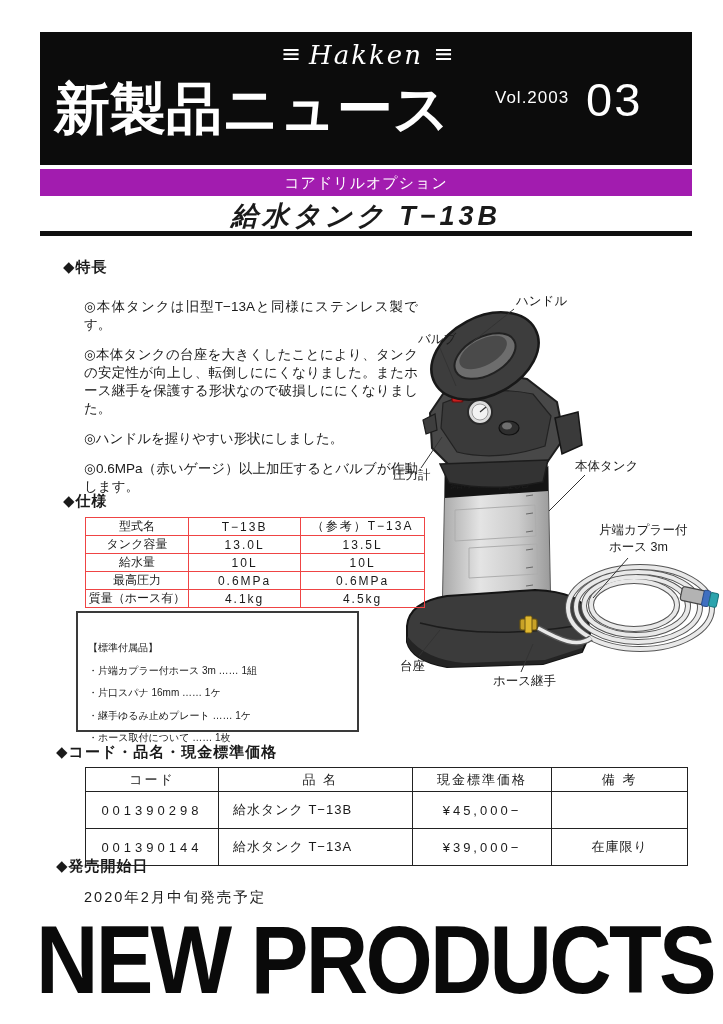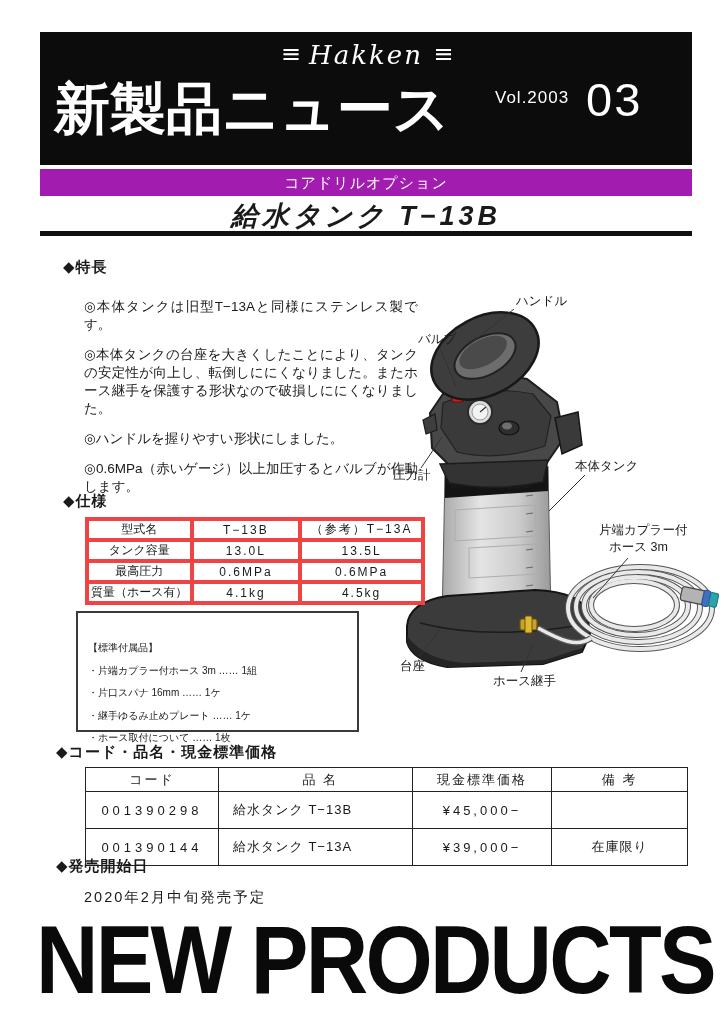--- a/index.html
+++ b/index.html
@@ -23,21 +23,21 @@
   
   .sec-heading { position:absolute; font-size:15px; font-weight:bold; letter-spacing:1px; }
 
   
   .features { position:absolute; left:84px; top:280px; width:334px;margin-top:18px; }
   .feat-item { font-size:13.5px; line-height:18px; margin-bottom:12px; text-align:justify; }
 
   
   table { border-collapse:collapse; }
   .spec-table { position:absolute; left:85px; top:517px; width:340px; font-size:12px; }
-  .spec-table td { border:4px solid #ef4444; height:16px; text-align:center; padding:0 2px; white-space:nowrap; }
+  .spec-table td { border:1px solid #ef4444; height:16px; text-align:center; padding:0 2px; white-space:nowrap; }
   .spec-table td.lbl { width:103px; }
   .spec-table td.v1 { width:113px; letter-spacing:2px; }
   .spec-table td.v2 { width:124px; letter-spacing:2px; }
 
   
   .acc-box { position:absolute; left:76px; top:611px; width:283px; height:121px; border:2px solid #3a3a3a; padding:24px 10px; font-size:10px; }
   .acc-box .acc-line { line-height:22.5px; white-space:nowrap; }
 
   
   .price-table { position:absolute; left:85px; top:767px; width:603px; font-size:13px; }
@@ -193,20 +193,25 @@
       <td class="lbl">型式名</td>
       <td class="v1">T−13B</td>
       <td class="v2">（参考）T−13A</td>
     </tr>
     <tr>
       <td class="lbl">タンク容量</td>
       <td class="v1">13.0L</td>
       <td class="v2">13.5L</td>
     </tr>
     <tr>
+      <td class="lbl">給水量</td>
+      <td class="v1">10L</td>
+      <td class="v2">10L</td>
+    </tr>
+    <tr>
       <td class="lbl">最高圧力</td>
       <td class="v1">0.6MPa</td>
       <td class="v2">0.6MPa</td>
     </tr>
     <tr>
       <td class="lbl">質量（ホース有）</td>
       <td class="v1">4.1kg</td>
       <td class="v2">4.5kg</td>
     </tr>
   </tbody>

